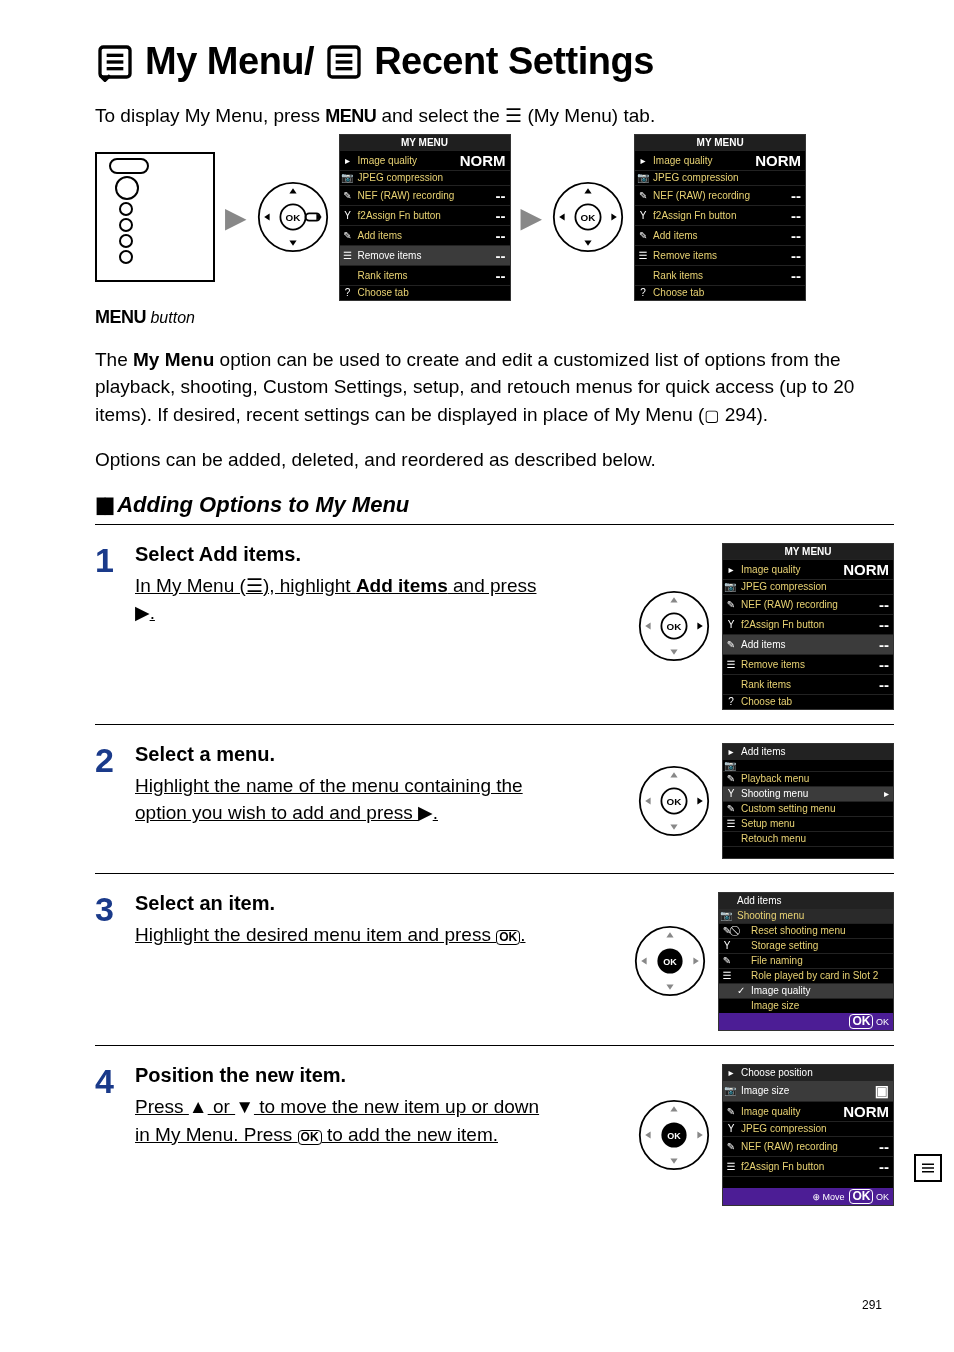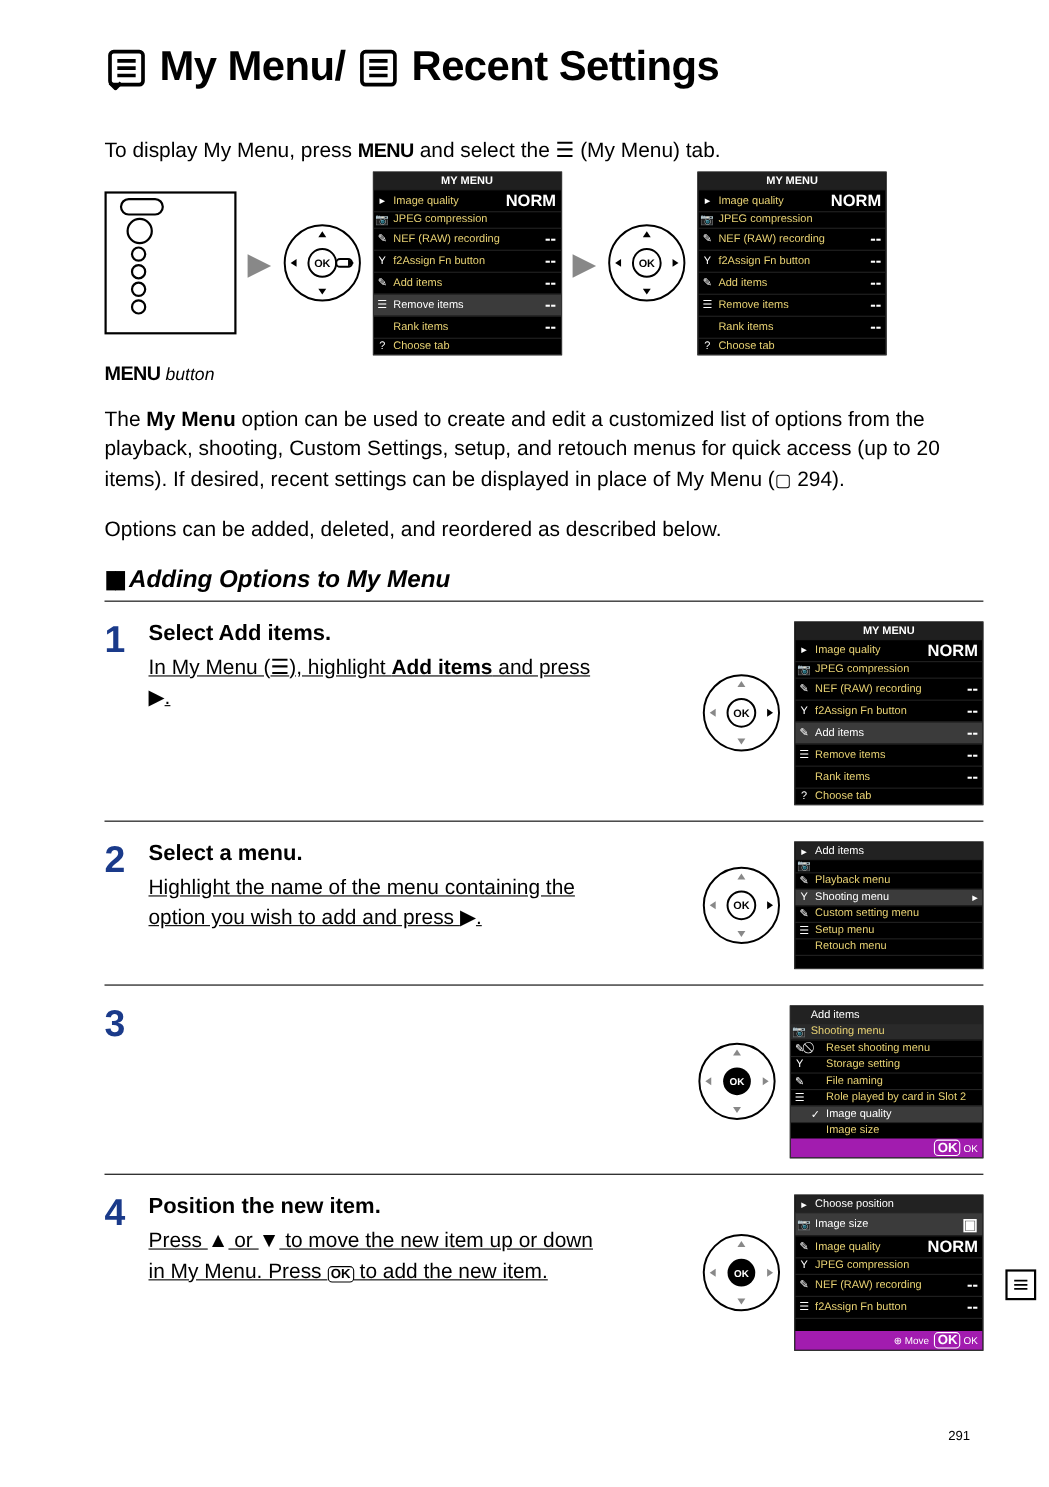--- a/index.html
+++ b/index.html
@@ -1,18 +1,18 @@
 <!DOCTYPE html>
 <html><head>
 <meta charset="utf-8">
 <style>
   * { margin: 0; padding: 0; box-sizing: border-box; }
   body { background: #fff; font-family: Arial, Helvetica, sans-serif; width: 954px; height: 1352px; position: relative; color: #000; }
   .page { padding: 40px 60px 0 95px; }
-  .title-row { display: flex; align-items: center; gap: 10px; margin-bottom: 42px; }
+  .title-row { display: flex; align-items: center; gap: 10px; margin-bottom: 20px; }
   .title-icon { display: inline-flex; }
   .h1 { font-size: 38px; font-weight: bold; letter-spacing: -0.5px; }
   .intro { font-size: 19px; margin-bottom: 4px; line-height: 1.4; }
   .menu-word { font-family: Arial, sans-serif; font-weight: bold; font-size: 18px; font-stretch: condensed; letter-spacing: -0.5px; }
   .figure-row { display: flex; align-items: center; gap: 10px; margin-bottom: 6px; }
   .camera-img { border: 2px solid #000; width: 120px; height: 130px; display: flex; flex-direction: column; align-items: flex-start; justify-content: flex-start; padding: 4px; gap: 2px; }
   .camera-dial { width: 40px; height: 16px; border: 2px solid #000; border-radius: 8px; margin-left: 8px; }
   .camera-circle { width: 24px; height: 24px; border: 2px solid #000; border-radius: 50%; margin-left: 14px; }
   .camera-sm { width: 14px; height: 14px; border: 2px solid #000; border-radius: 50%; margin-left: 18px; }
   .arrow-right { font-size: 28px; color: #888; }
@@ -36,21 +36,21 @@
   .step-body { flex: 1; }
   .step-title { font-size: 20px; font-weight: bold; margin-bottom: 6px; }
   .step-text { font-size: 19px; line-height: 1.45; max-width: 420px; text-decoration: underline; }
   .step-right { display: flex; align-items: center; gap: 12px; margin-left: auto; }
   .page-num { position: absolute; bottom: 40px; right: 72px; font-size: 12px; }
   .side-icon { position: absolute; right: 12px; bottom: 170px; width: 28px; height: 28px; border: 2px solid #000; display:flex; align-items:center; justify-content:center; }
   .book-icon { font-size: 16px; }
   .ok-btn { font-size: 12px; font-family: Arial; font-weight: bold; border: 1px solid #000; border-radius: 4px; padding: 0 2px; display:inline-block; line-height:1.1; }
   .tri { display:inline-block; }
   .menu-row .arrow-r { color:#fff; font-size:10px; }
-  .menu-footer { color:#fff; font-size:9px; text-align:right; padding:1px 4px; background:#a21caf; }
+  .menu-footer { color:#fff; font-size:9px; text-align:right; padding:1px 4px; background:#4c1d95; }
 </style>
 </head>
 <body>
 
 <div class="page">
 
   <div class="title-row">
     <span class="title-icon">
       <svg width="40" height="40" viewBox="0 0 24 24">
           <rect x="3" y="3" width="18" height="18" rx="2" fill="none" stroke="#000" stroke-width="2"></rect>
@@ -323,20 +323,26 @@
             <span class="lbl">Retouch menu</span>
           </div>
         <div class="menu-row" style="height:12px;"></div>
       </div>
     </div>
   </div>
   <hr class="hr-step">
 
   <div class="step">
     <div class="step-num">3</div>
+    <div class="step-body">
+      <div class="step-title">Select an item.</div>
+      <div class="step-text">
+        <span>Highlight the desired menu item and press </span><span class="ok-btn">OK</span><span>.</span>
+      </div>
+    </div>
     <div class="step-right">
       <svg class="multi-selector" viewBox="0 0 80 80">
         <circle cx="40" cy="40" r="38" fill="none" stroke="#000" stroke-width="2"></circle>
         <circle cx="40" cy="40" r="14" fill="#000"></circle>
         <text x="40" y="44" text-anchor="middle" font-size="10" font-weight="bold" fill="#fff">OK</text>
         <polygon points="40,8 36,14 44,14" fill="#888"></polygon>
         <polygon points="40,72 36,66 44,66" fill="#888"></polygon>
         <polygon points="8,40 14,36 14,44" fill="#888"></polygon>
         <polygon points="72,40 66,36 66,44" fill="#888"></polygon>
       </svg>

